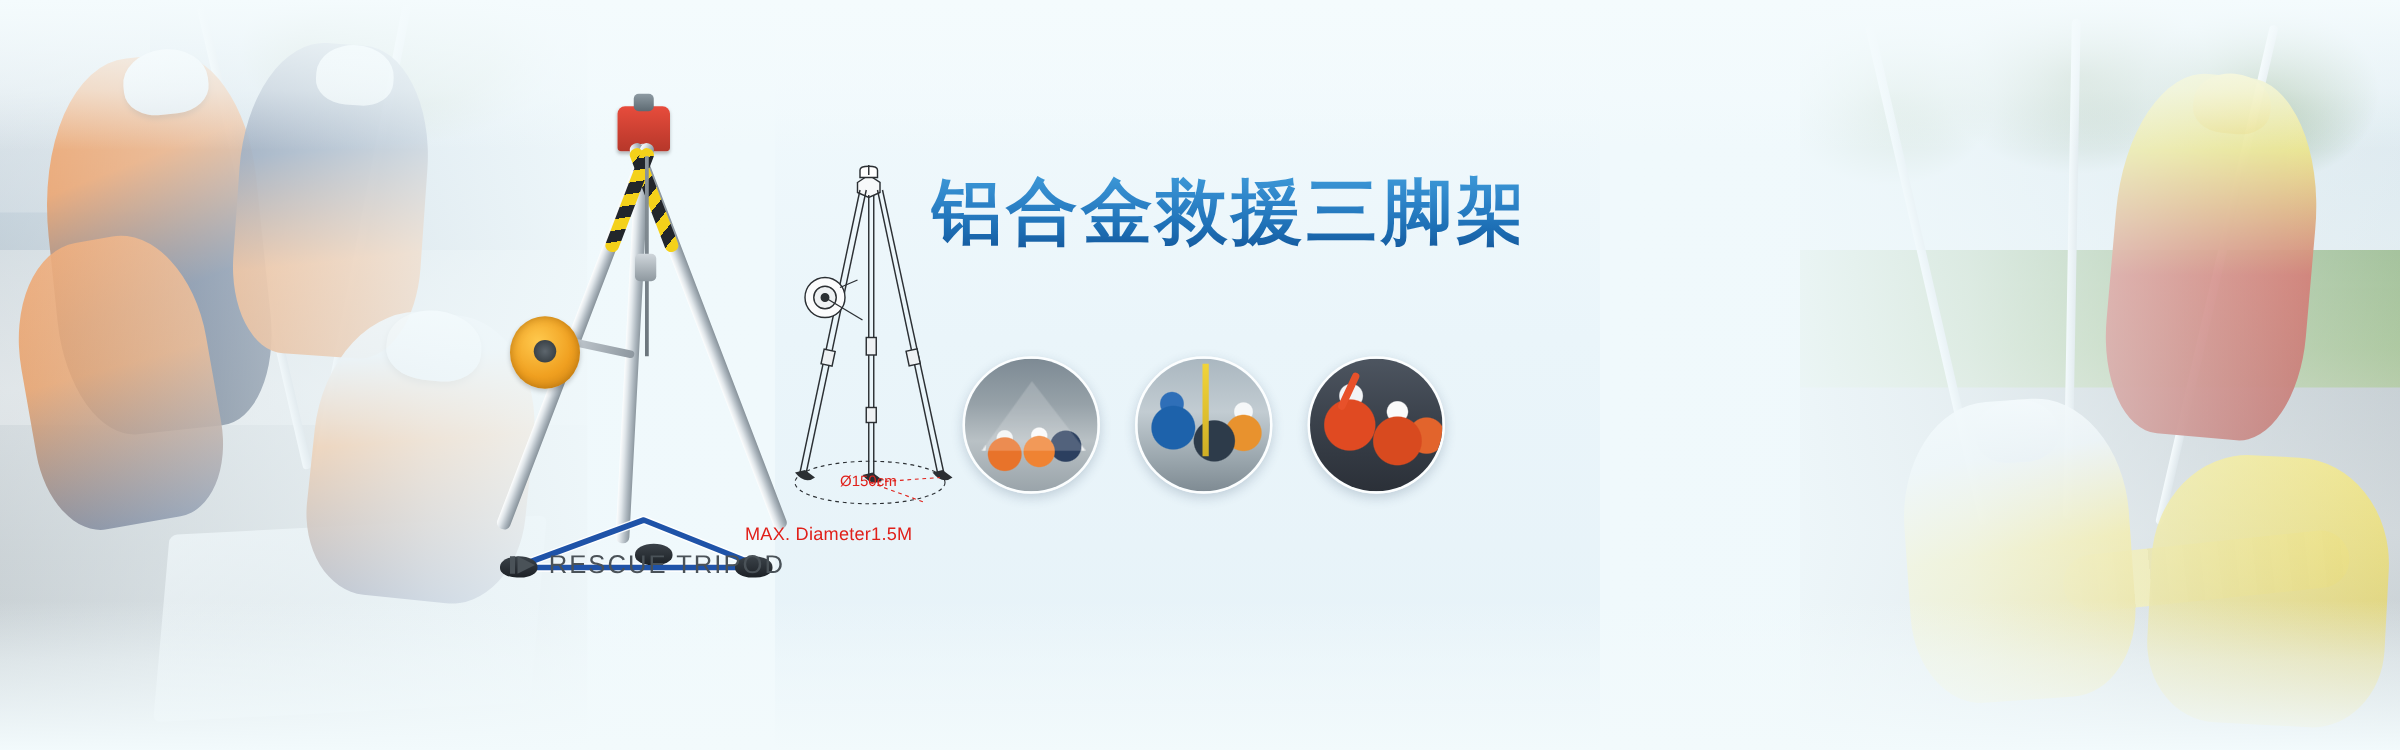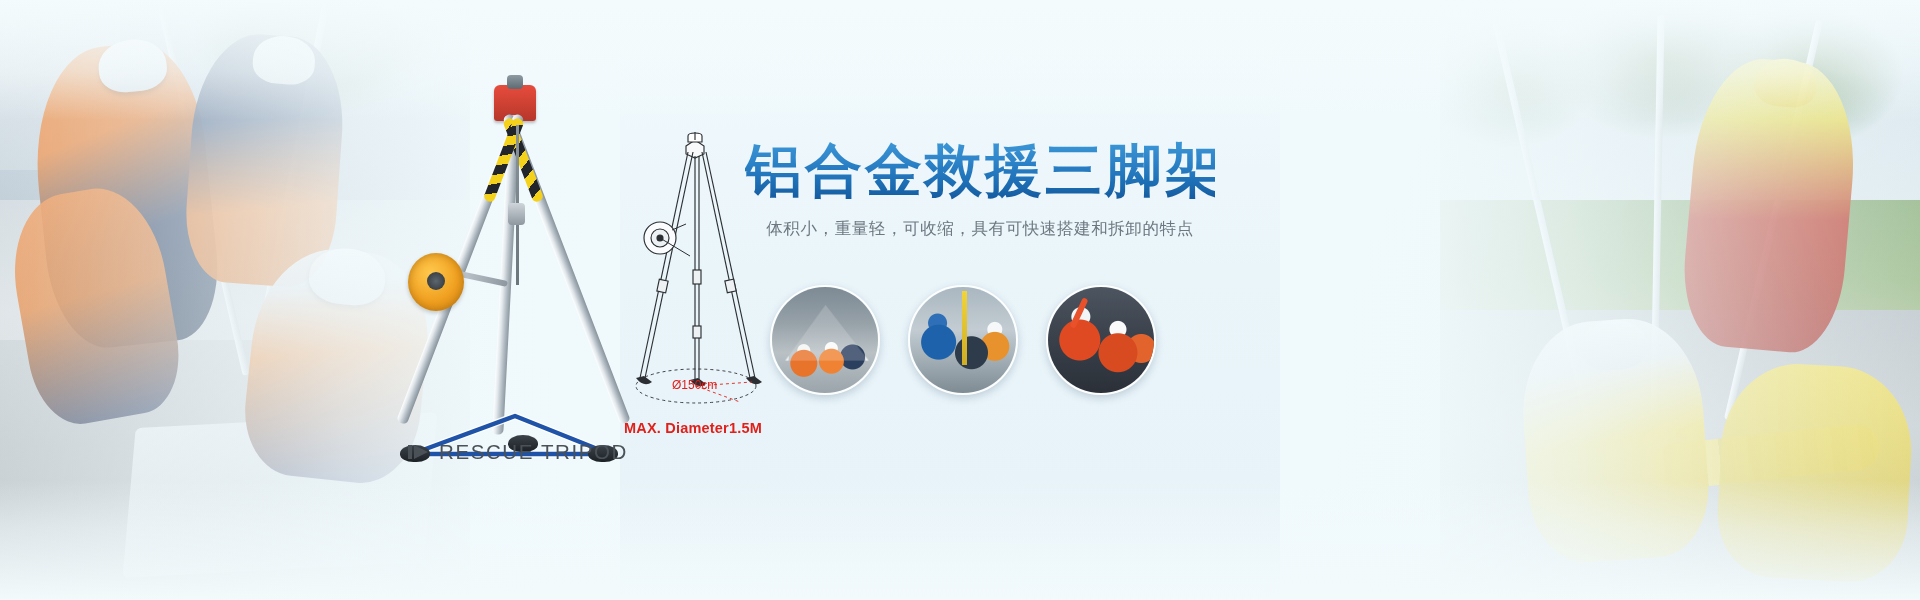--- a/index.html
+++ b/index.html
@@ -236,21 +236,21 @@
     position:absolute; left:600px; top:130px; width:190px; height:300px;
   }
 
   .dim-text {
     position:absolute;
     color:#e0201a;
     font-family:"Liberation Sans", sans-serif;
     white-space:nowrap;
   }
   #dim-diameter { left:672px; top:378px; font-size:12px;text-align:center; }
-  #dim-max { left:624px; top:420px; font-size:14.5px; font-weight:700; letter-spacing:.2px; }
+  #dim-max { left:596px; top:420px; font-size:14.5px; font-weight:400; letter-spacing:.2px; }
 
   .rescue-label {
     position:absolute; left:408px; top:440px;
     display:flex; align-items:center; gap:9px;
     color:#4a5258;
     font-size:20.5px; letter-spacing:1.6px;
     font-family:"Liberation Sans", sans-serif;
   }
   .rescue-label .play-icon { display:block; width:22px; height:20px; }
 
@@ -468,21 +468,20 @@
   <div class="rescue-label">
     <svg class="play-icon" viewBox="0 0 22 20">
       <rect x="0" y="3" width="4" height="14" fill="#4a5258"></rect>
       <polygon points="6,3 20,10 6,17" fill="#4a5258"></polygon>
     </svg>
     <span>RESCUE TRIPOD</span>
   </div>
 
   <div class="textblock">
     <div class="main-title">铝合金救援三脚架</div>
-    <div class="sub-line">体积小，重量轻，可收缩，具有可快速搭建和拆卸的特点</div>
   </div>
 
   <div class="thumbs">
     <div class="thumb t1">
       <div class="scene"></div>
       <div class="tri"></div>
     </div>
     <div class="thumb t2">
       <div class="scene"></div>
       <div class="pole"></div>

